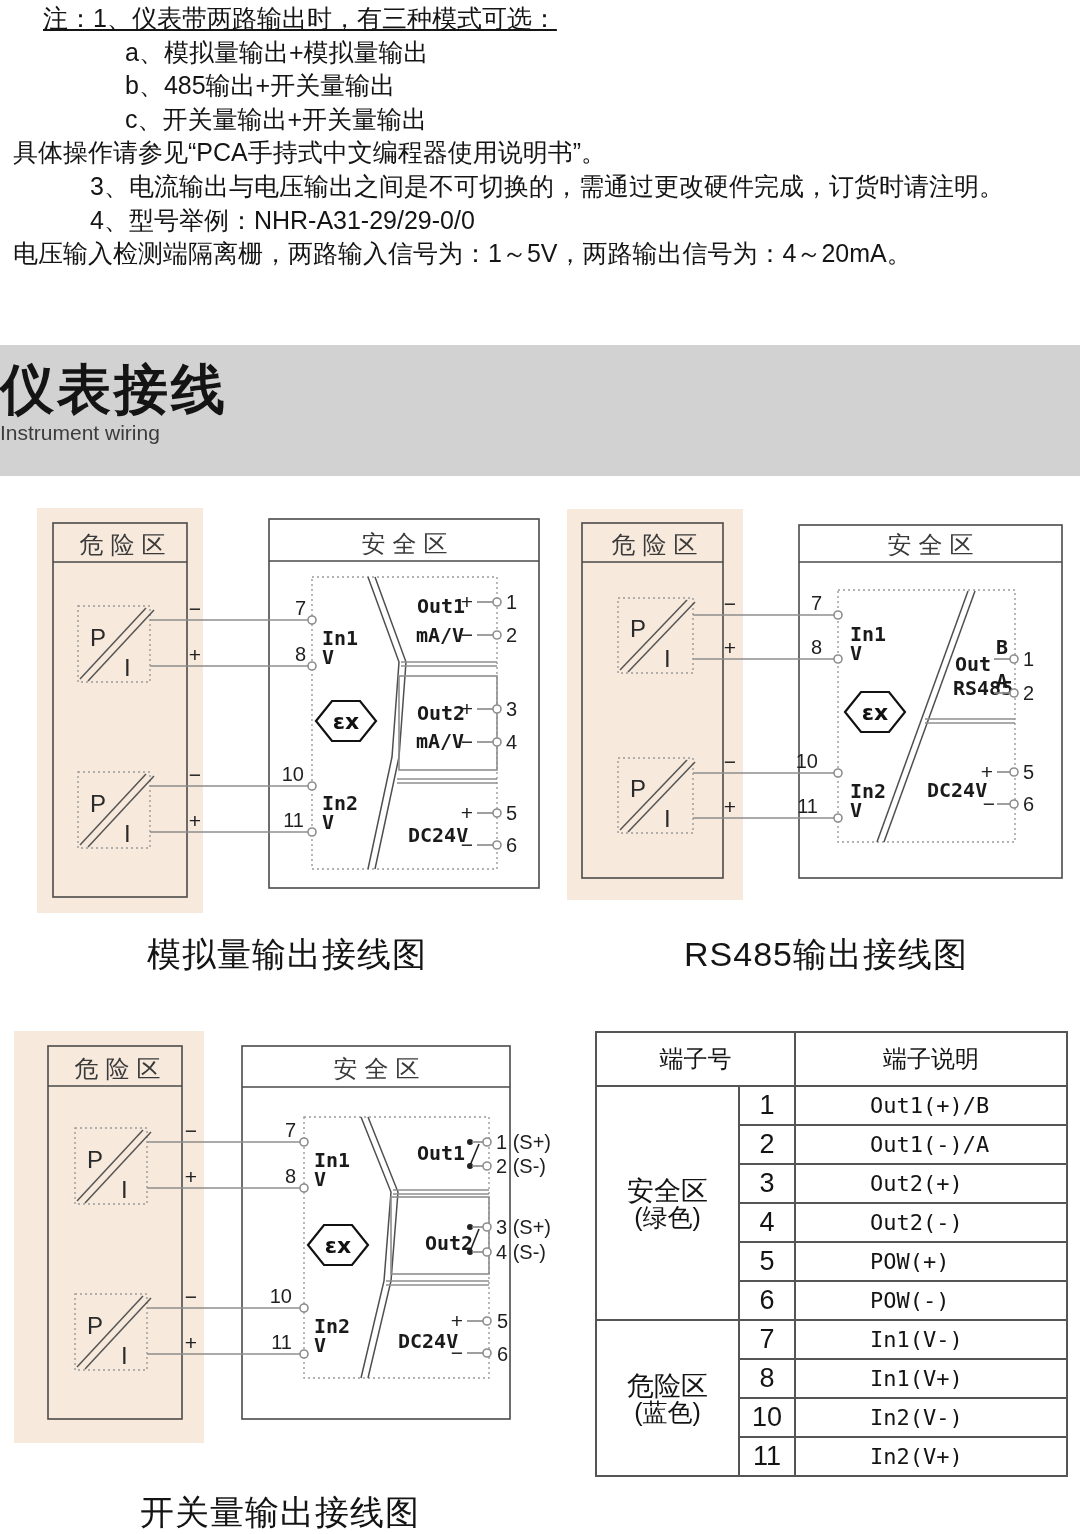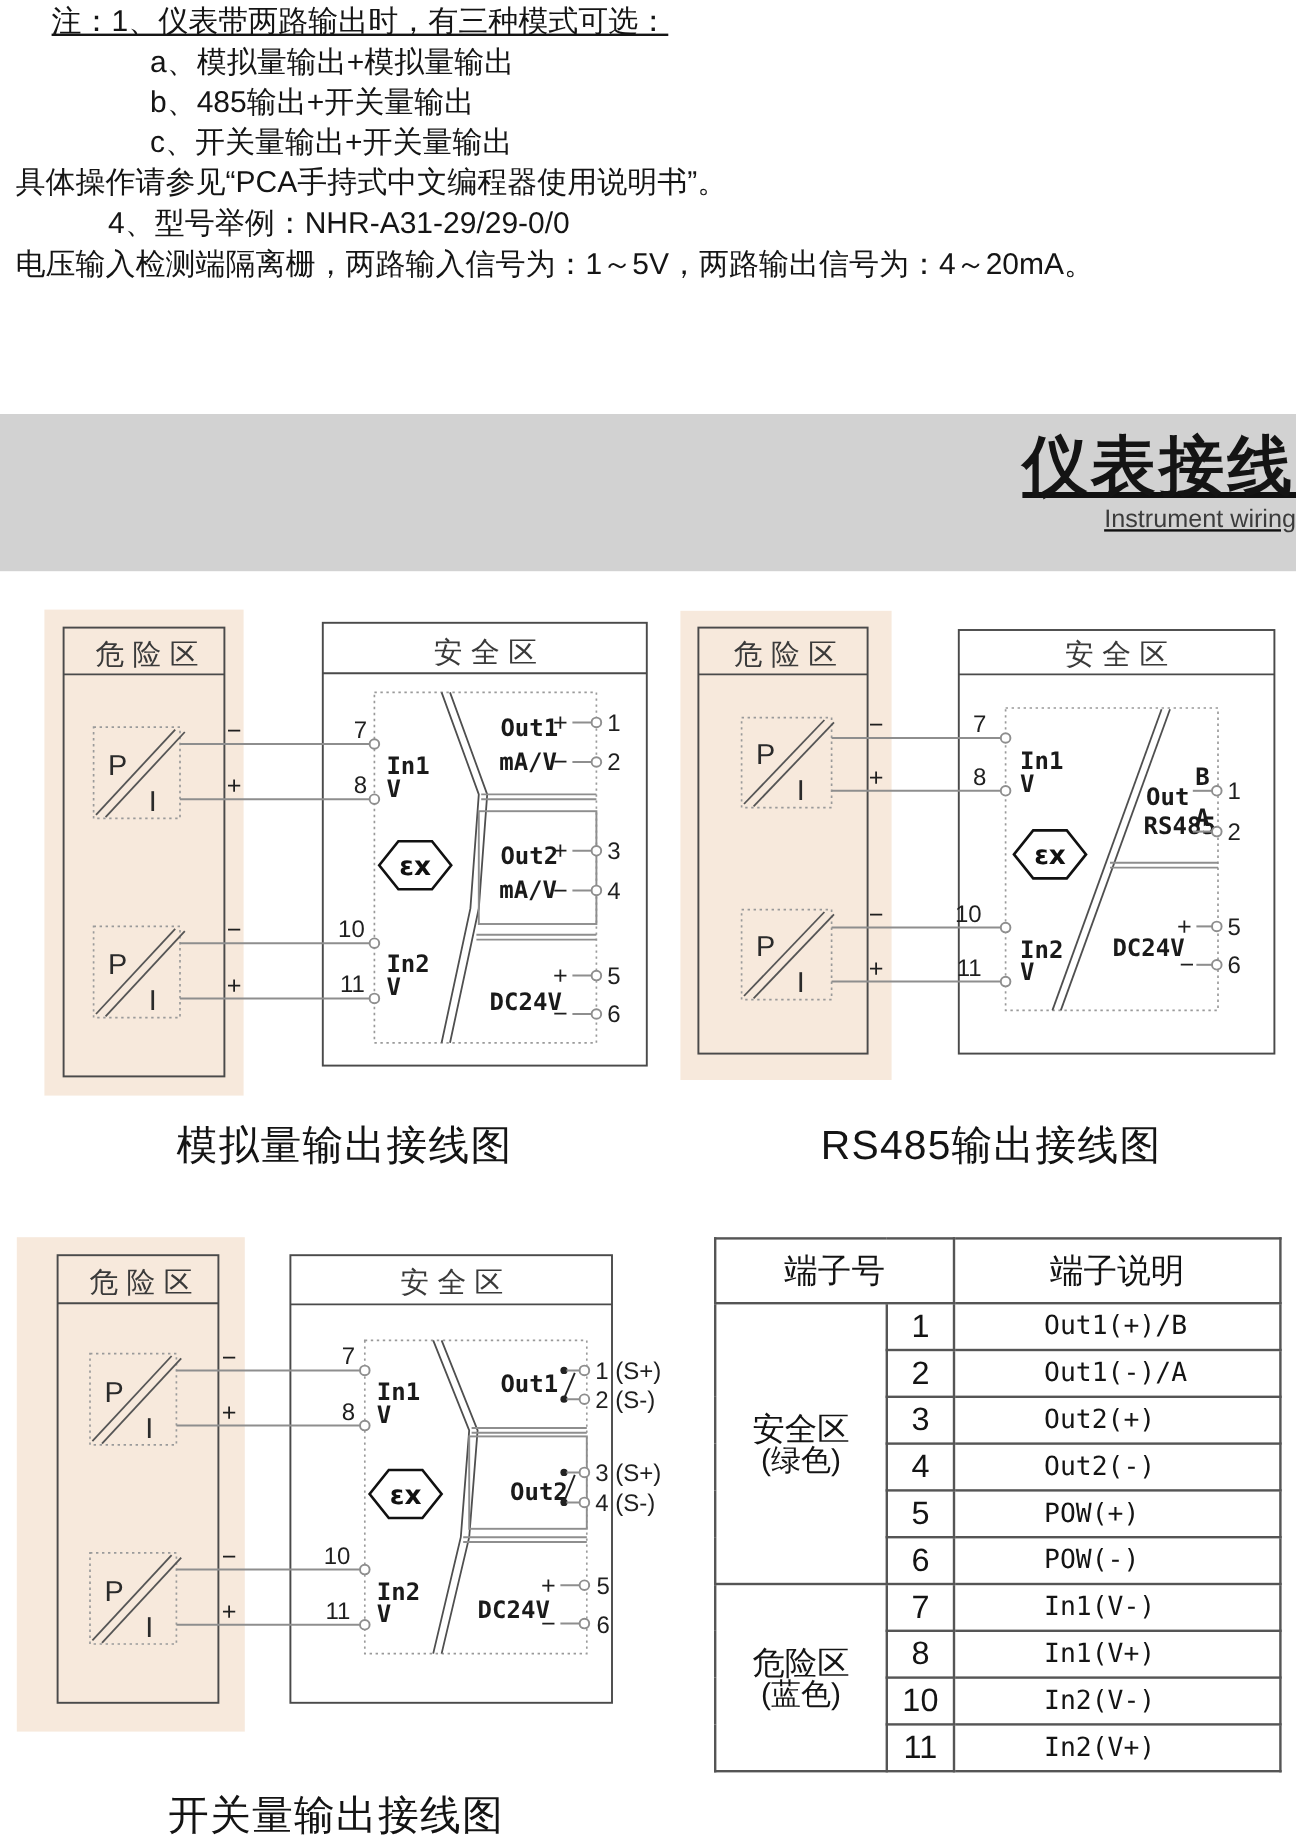--- a/index.html
+++ b/index.html
@@ -7,21 +7,21 @@
        font-family:"Liberation Sans",sans-serif;color:#111;}
   
   .notes{position:absolute;left:13px;top:2px;width:1058px;font-size:25px;
          line-height:33.6px;color:#151515;}
   .ind-note{padding-left:30px;text-decoration:underline;}
   .ind-abc{padding-left:112px;}
   .ind-num{padding-left:77px;}
   .ind-none{padding-left:0;}
   
   .banner{position:absolute;left:0;top:345px;width:1080px;height:131px;
-          background:#d2d2d2;text-align:right;text-decoration:underline;}
+          background:#d2d2d2;text-align:left;}
   .banner-title{font-size:54px;font-weight:bold;letter-spacing:3px;
                 color:#141414;margin-top:13px;line-height:62px;}
   .banner-sub{font-size:21px;color:#3c3c3c;line-height:26px;}
   
   .diagram{position:absolute;}
   svg{display:block;}
   .cjk{font-size:24px;letter-spacing:7px;fill:#3a3a3a;}
   .mono{font-family:"DejaVu Sans Mono",monospace;font-size:20px;fill:#1a1a1a;font-weight:bold;}
   .num{font-size:20px;fill:#1f1f1f;}
   .sign{font-size:21px;fill:#1f1f1f;}
@@ -39,36 +39,37 @@
   .sdot{fill:#222;}
   .blade{stroke:#222;stroke-width:1.6;}
   
   .cap{position:absolute;width:400px;text-align:center;font-size:34px;
        letter-spacing:1px;color:#141414;}
   
   .tbl{position:absolute;left:595px;top:1031px;border-collapse:collapse;
        table-layout:fixed;}
   .tbl td{border:2px solid #555;text-align:center;vertical-align:middle;
           color:#141414;padding:0;}
-  .tbl td.head{height:52px;font-size:28px;}
+  .tbl td.head{height:52px;font-size:24px;}
   .tbl td.no{height:37px;font-size:27px;}
   .tbl td.desc{font-family:"DejaVu Sans Mono",monospace;font-size:22px;
                font-weight:normal;text-align:left;padding-left:74px;}
   .zone-main{font-size:27px;line-height:28px;}
   .zone-sub{font-size:25px;line-height:24px;}
 </style>
 </head>
 <body>
 
 <div class="notes">
   <div class="ind-note">注：1、仪表带两路输出时，有三种模式可选：</div>
   <div class="ind-abc">a、模拟量输出+模拟量输出</div>
   <div class="ind-abc">b、485输出+开关量输出</div>
   <div class="ind-abc">c、开关量输出+开关量输出</div>
   <div class="ind-none">具体操作请参见“PCA手持式中文编程器使用说明书”。</div>
+  <div class="ind-num">3、电流输出与电压输出之间是不可切换的，需通过更改硬件完成，订货时请注明。</div>
   <div class="ind-num">4、型号举例：NHR-A31-29/29-0/0</div>
   <div class="ind-none">电压输入检测端隔离栅，两路输入信号为：1～5V，两路输出信号为：4～20mA。</div>
 </div>
 
 <div class="banner">
   <div class="banner-title">仪表接线</div>
   <div class="banner-sub">Instrument wiring</div>
 </div>
 
 <div class="diagram" style="left:14px;top:505px;">

